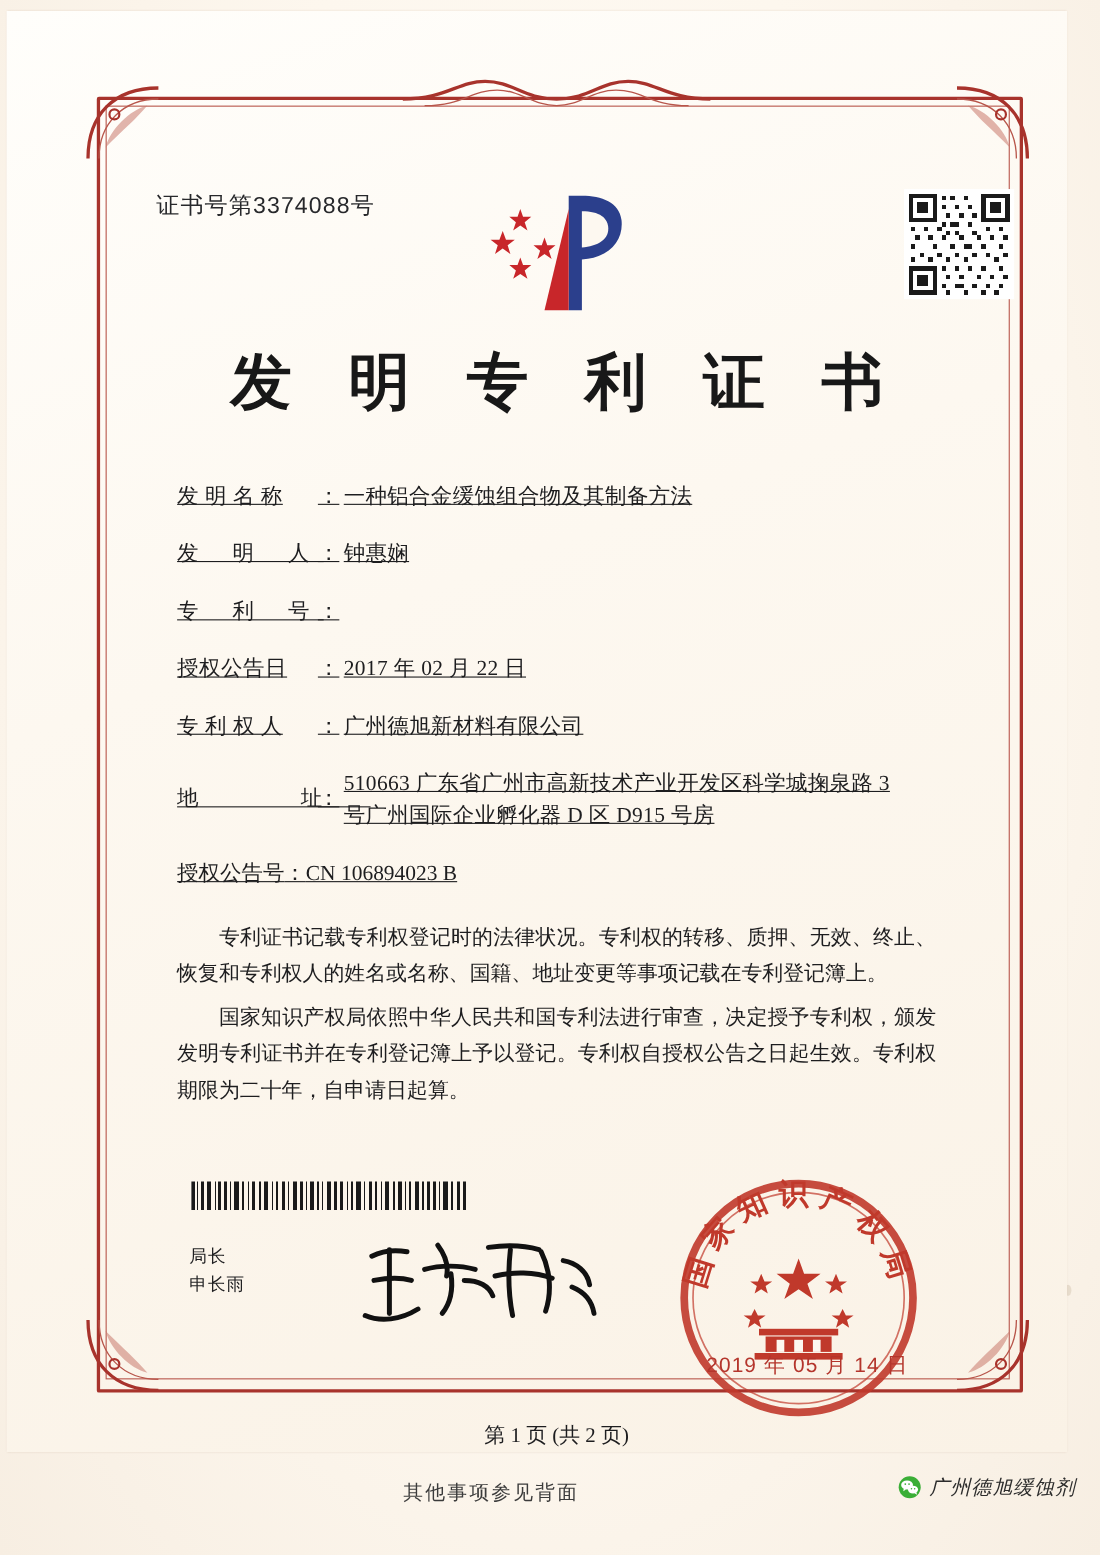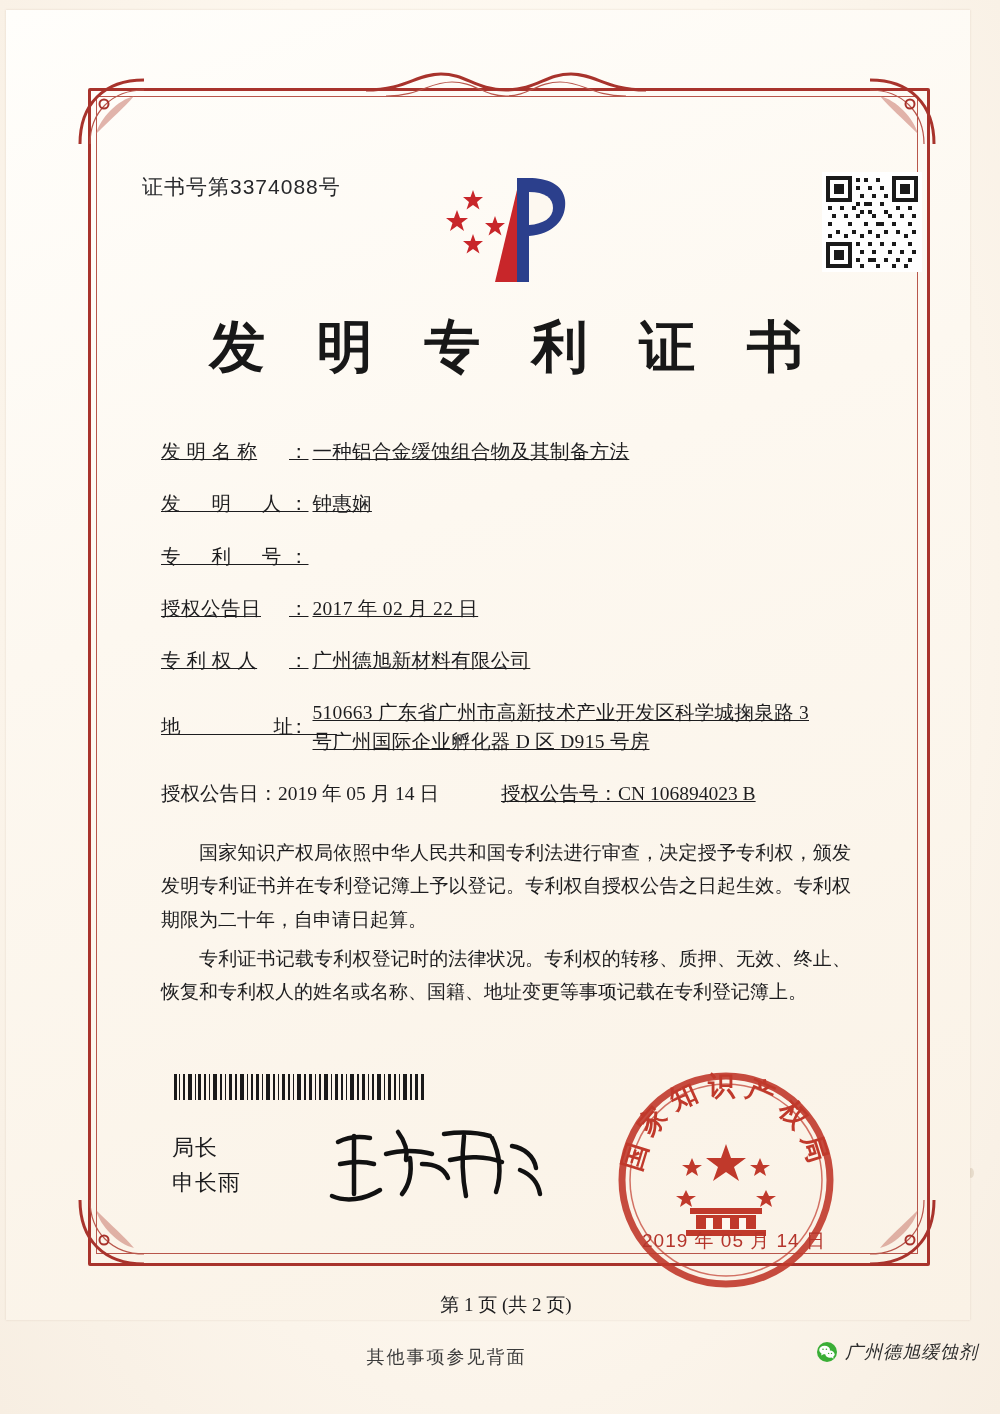--- a/index.html
+++ b/index.html
@@ -165,21 +165,21 @@
   .barcode {
     position: absolute;
     left: 168px; top: 1064px;
     width: 250px; height: 26px;
   }
 
   
   .sig-block {
     position: absolute;
     left: 166px; top: 1120px;
-    font-size: 22px;
+    font-size: 16px;
     line-height: 1.6;
     letter-spacing: 1px;
     color: #1d1d1f;
   }
   .sig-script {
     position: absolute;
     left: 318px; top: 1110px;
     width: 230px; height: 95px;
   }
 
@@ -431,32 +431,29 @@
       <div class="field-row">
         <span class="field-label lbl-sp-addr">地 址</span>
         <span class="field-colon">：</span>
         <span class="field-value">
           <span>510663 广东省广州市高新技术产业开发区科学城掬泉路 3</span>
           <span class="l2">号广州国际企业孵化器 D 区 D915 号房</span>
         </span>
       </div>
 
       <div class="row-pub">
-        <div class="pub-left">
-          <span>授权公告日</span><span>：</span><span>2019 年 05 月 14 日</span>
-        </div>
         <div class="pub-right">
           <span>授权公告号</span><span>：</span><span>CN 106894023 B</span>
         </div>
       </div>
     </div>
 
     <div class="body-text">
+      <p>专利证书记载专利权登记时的法律状况。专利权的转移、质押、无效、终止、恢复和专利权人的姓名或名称、国籍、地址变更等事项记载在专利登记簿上。</p>
       <p>国家知识产权局依照中华人民共和国专利法进行审查，决定授予专利权，颁发发明专利证书并在专利登记簿上予以登记。专利权自授权公告之日起生效。专利权期限为二十年，自申请日起算。</p>
-      <p>专利证书记载专利权登记时的法律状况。专利权的转移、质押、无效、终止、恢复和专利权人的姓名或名称、国籍、地址变更等事项记载在专利登记簿上。</p>
     </div>
 
     <div class="barcode">
       <svg width="250" height="26" viewBox="0 0 250 26" shape-rendering="crispEdges">
         <g fill="#1a1a1a">
           <rect x="0" y="0" width="3" height="26"></rect>
             <rect x="5" y="0" width="1" height="26"></rect>
           <rect x="9" y="0" width="2" height="26"></rect>
             <rect x="14" y="0" width="4" height="26"></rect>
           <rect x="21" y="0" width="1" height="26"></rect>

